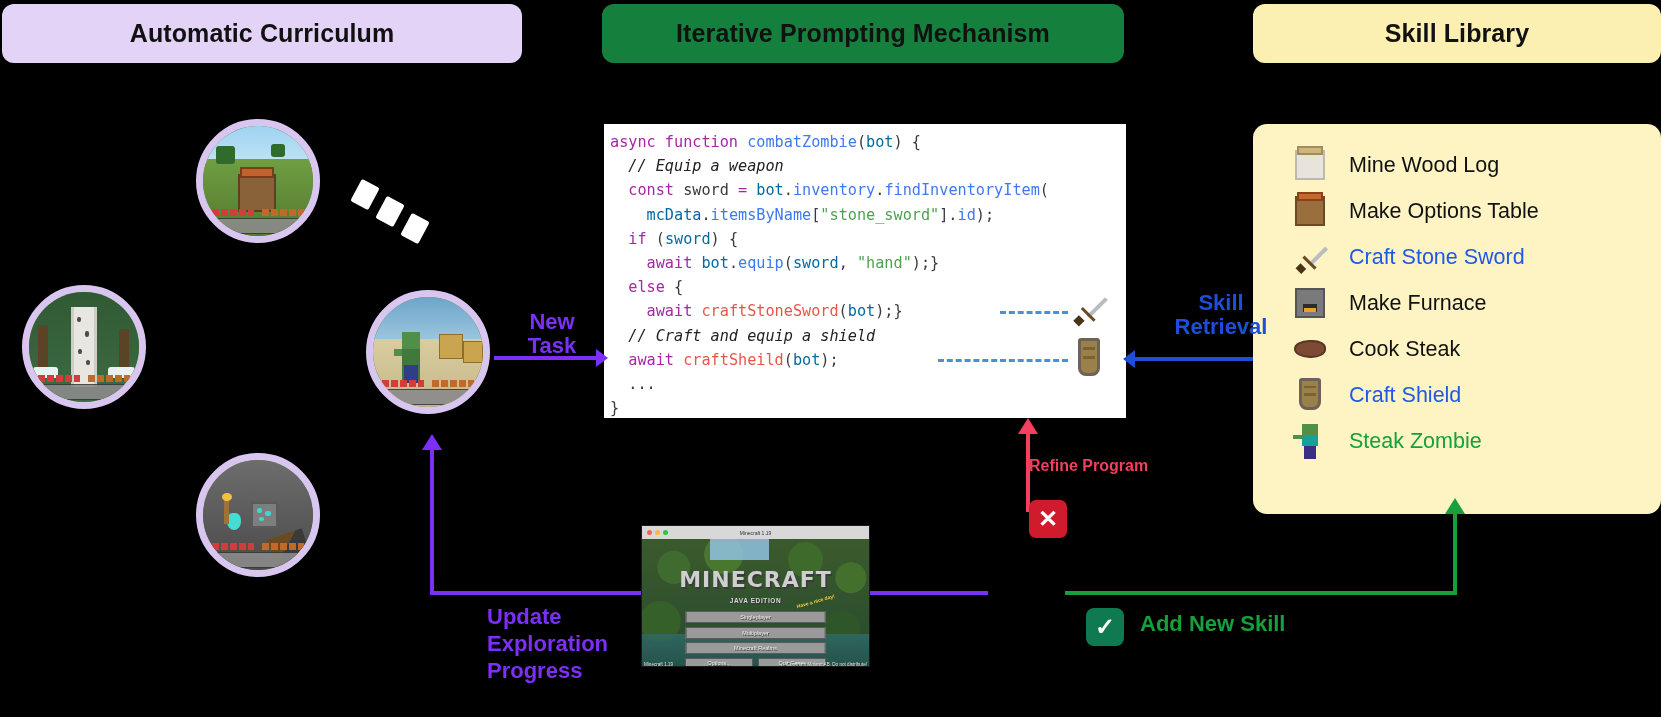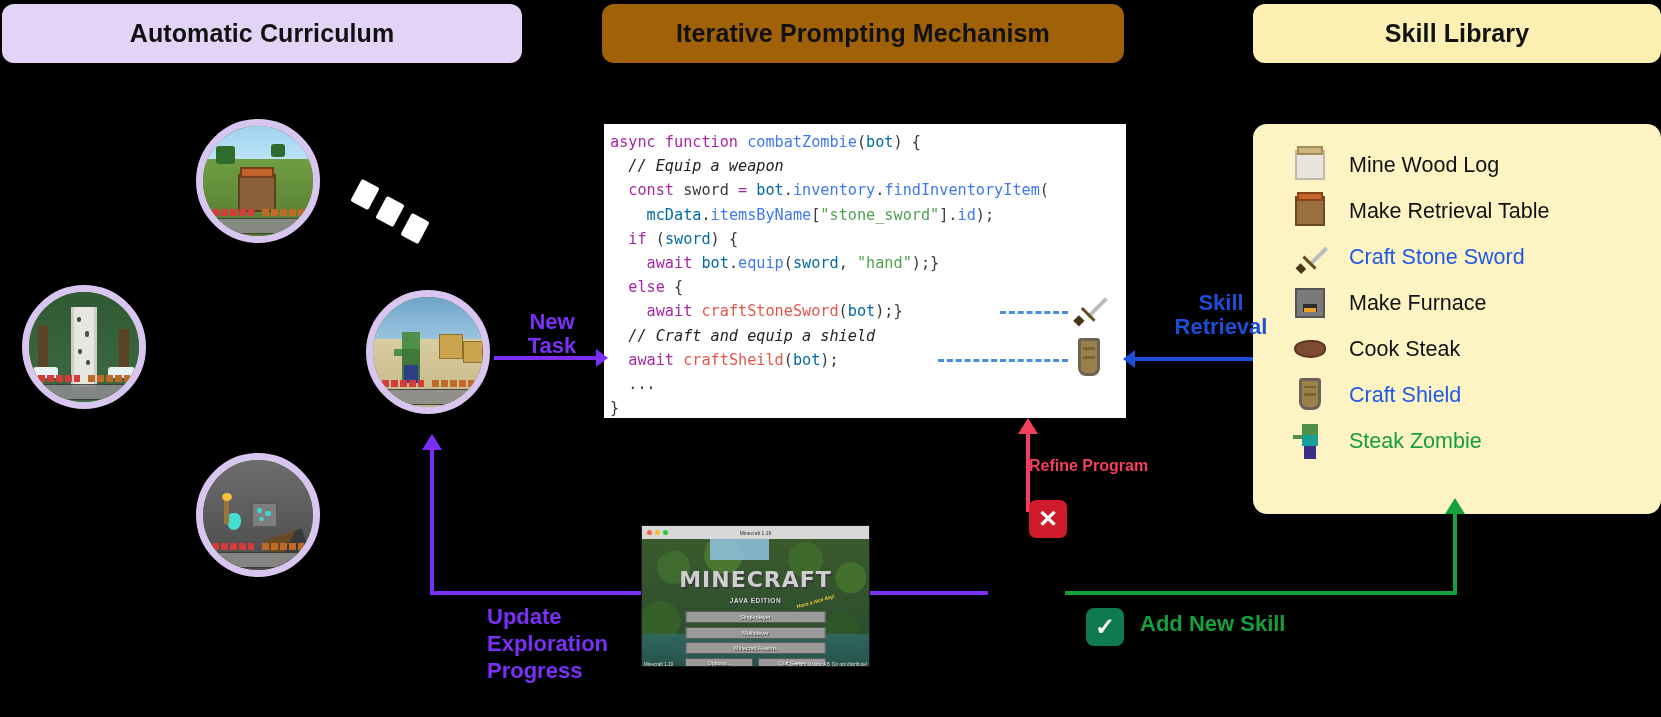--- a/index.html
+++ b/index.html
@@ -243,21 +243,21 @@
   }
 </style>
 </head>
 <body>
 
 <div id="stage">
 
   <div class="header-pill" id="hdr-curriculum" style="background: rgb(227, 212, 247);">
     <span>Automatic Curriculum</span>
   </div>
-  <div class="header-pill" id="hdr-prompting" style="background: #a16207;">
+  <div class="header-pill" id="hdr-prompting" style="background: #15803d;">
     <span>Iterative Prompting Mechanism</span>
   </div>
   <div class="header-pill" id="hdr-skill" style="background: rgb(251, 240, 178);">
     <span>Skill Library</span>
   </div>
 
   <div class="mc-circle" style="left:196px; top:119px; width:124px; height:124px;">
     <div class="mc-scene">
       <div class="sky"></div>
       <div class="ground"></div>
@@ -359,21 +359,21 @@
       </div>
       <div class="skill-label">Mine Wood  Log</div>
     </div>
 
     <div class="skill-row">
       <div class="skill-ico">
         <div class="ic-ct">
           <div class="ic-ct-top"></div>
         </div>
       </div>
-      <div class="skill-label">Make Retrieval Table</div>
+      <div class="skill-label">Make Options Table</div>
     </div>
 
     <div class="skill-row">
       <div class="skill-ico">
         <div class="ic-sw-b"></div>
         <div class="ic-sw-g"></div>
         <div class="ic-sw-h"></div>
       </div>
       <div class="skill-label blue">Craft Stone Sword</div>
     </div>

